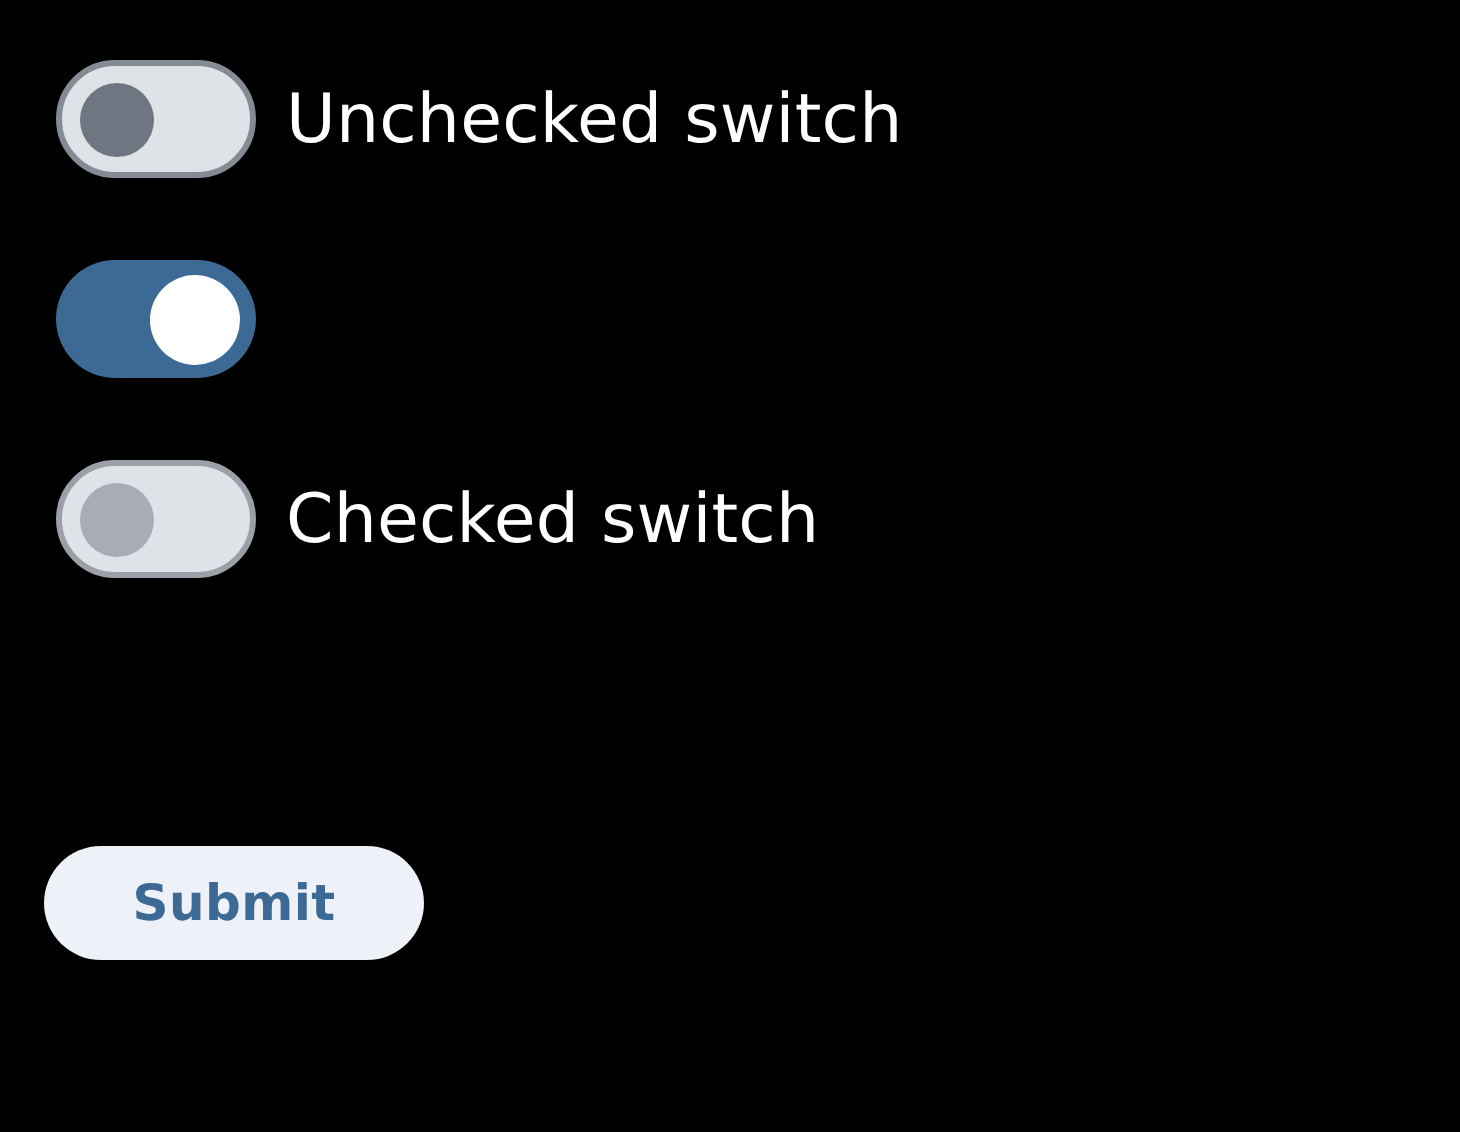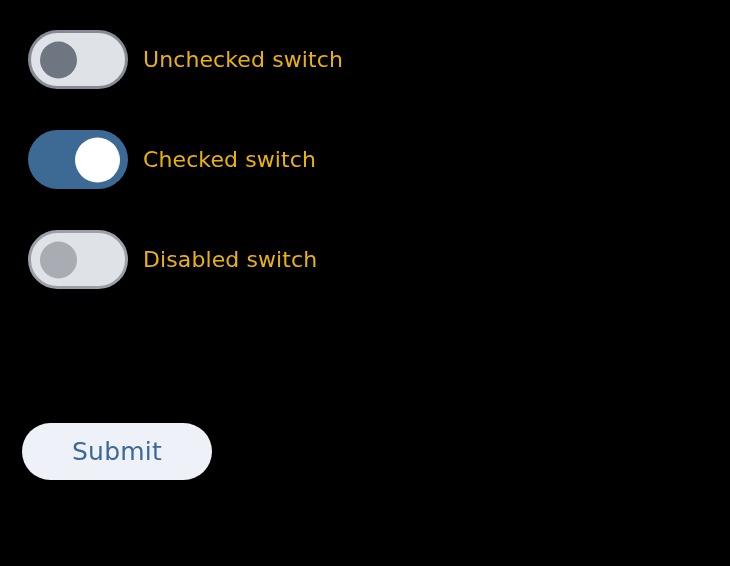--- a/index.html
+++ b/index.html
@@ -86,23 +86,23 @@
   .switch.on .thumb {
     left: auto;
     right: 8px;
     width: 45px;
     height: 45px;
     background: #ffffff;
   }
 
   
   .switch-label {
-    font-size: 22px;
+    font-size: 34px;
     line-height: 1;
-    color: #eab308;
+    color: #ffffff;
     white-space: nowrap;
     letter-spacing: 0.1px;
   }
 
   .switch-label.left-side {
     margin-right: 8px;
   }
 
   
   .submit-button {
@@ -110,21 +110,21 @@
     left: 22px;
     top: 423px;
     width: 190px;
     height: 57px;
     border: none;
     border-radius: 29px;
     background: #eff1f8;
     color: #3d6a95;
     font-family: "DejaVu Sans", "Liberation Sans", sans-serif;
     font-size: 25px;
-    font-weight: normal;
+    font-weight: bold;
     letter-spacing: 0.2px;
     cursor: pointer;
     padding: 0;
   }
 </style>
 </head>
 <body>
 
 <div id="app">
 
@@ -132,26 +132,25 @@
     <div class="switch off" role="switch" aria-checked="false">
       <span class="thumb"></span>
     </div>
     <span class="switch-label">Unchecked switch</span>
   </div>
 
   <div class="switch-row" style="top: 130px;">
     <div class="switch on" role="switch" aria-checked="true">
       <span class="thumb"></span>
     </div>
-    <span class="switch-label">Checked switch</span>
   </div>
 
   <div class="switch-row" style="top: 230px;">
     <div class="switch disabled" role="switch" aria-checked="false" aria-disabled="true">
       <span class="thumb"></span>
     </div>
-    <span class="switch-label">Disabled switch</span>
+    <span class="switch-label">Checked switch</span>
   </div>
 
 
   <button class="submit-button">Submit</button>
 
 </div>
 
 </body></html>

